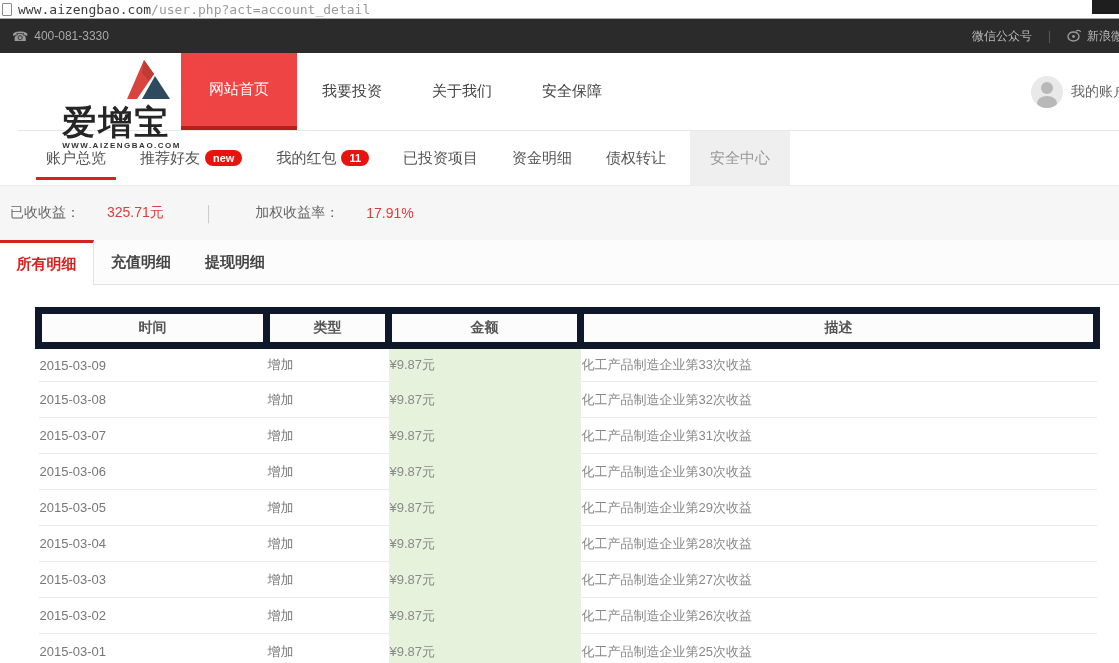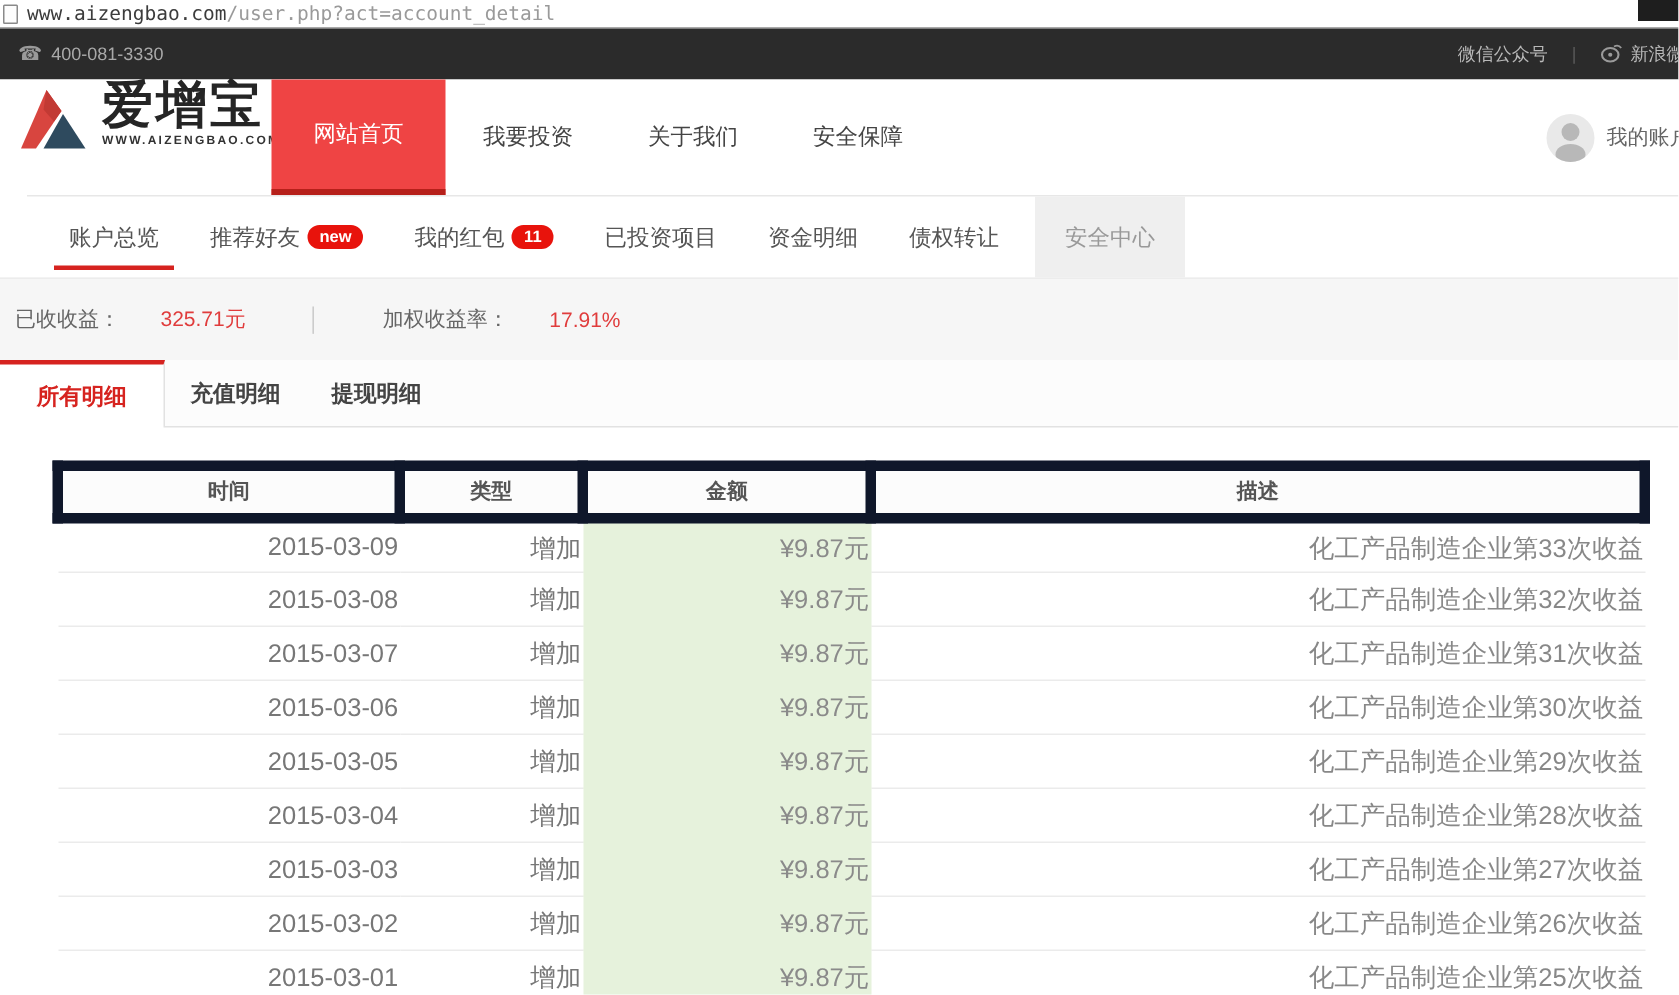--- a/index.html
+++ b/index.html
@@ -24,21 +24,21 @@
   .topbar { height:34px; background:#2b2b2b; display:flex; align-items:center;
     padding:0 0 0 12px; font-size:12px; color:#b9b9b9; overflow:hidden; }
   .phone-group { display:flex; align-items:center; gap:6px; color:#a9a9a9; }
   .phone-glyph { font-size:13px; color:#9a9a9a; }
   .topbar-right { margin-left:auto; display:flex; align-items:center; margin-right:-16px; white-space:nowrap; }
   .topbar-right .sep { color:#5a5a5a; margin:0 16px; }
   .weibo-glyph { display:inline-block; margin-right:5px; position:relative; top:1px; }
 
   
   .header { height:77px; background:#fff; display:flex; align-items:stretch; position:relative; }
-  .logo { display:flex; align-items:flex-start; padding-left:12px; width:181px; }
+  .logo { display:flex; align-items:flex-end; padding-left:12px; width:181px;flex-direction:column; }
   .logo-mark { margin-right:8px; }
   .logo-block { line-height:1; }
   .logo-cn { font-size:34px; font-weight:bold; color:#252525; letter-spacing:2px; }
   .logo-sub { font-size:8px; font-weight:bold; color:#333; letter-spacing:1.5px; margin-top:3px; }
   .main-nav { display:flex; align-items:stretch; }
   .nav-item { display:flex; align-items:center; padding:0 25px; font-size:15px; color:#444; cursor:pointer; }
   .nav-item.active { background:#ef4444; color:#fff; padding:0 28px; border-bottom:4px solid #b6201a; }
   .account { margin-left:auto; display:flex; align-items:center; gap:8px; padding-right:0; margin-right:-8px; }
   .avatar { width:32px; height:32px; border-radius:50%; background:#e9e9e9; display:flex; align-items:flex-end; justify-content:center; overflow:hidden; }
   .account-label { font-size:14px; color:#666; white-space:nowrap; }
@@ -55,31 +55,31 @@
   
   .stats { height:55px; background:#f6f6f6; border-top:1px solid #ececec;
     display:flex; align-items:center; padding-left:10px; font-size:14px; color:#666;gap:25px; }
   .stat-value { color:#e03c3c; margin-left:2px; }
   .stats .sep { color:#ccc; margin:0 16px; font-size:15px; }
 
   
   .tabsbar { height:45px; background:#fcfcfc; display:flex; align-items:stretch; }
   .tab { display:flex; align-items:center; font-size:15px; font-weight:bold; color:#444;
     border-bottom:1px solid #e2e2e2; padding:0 17px; cursor:pointer; }
-  .tab.active { width:110px; justify-content:center; padding:0; color:#d6231f; background:#fff;
+  .tab.active { width:94px; justify-content:center; padding:0; color:#d6231f; background:#fff;
     border-top:3px solid #d6231f; border-right:1px solid #e2e2e2; border-bottom:none; }
   .tab-filler { flex:1; border-bottom:1px solid #e2e2e2; }
 
   
   .content { padding:22px 19px 0 35px; background:#fff; }
   table { width:100%; border-collapse:collapse; table-layout:fixed; }
   thead td { height:35px; background:#fcfcfc; border:7px solid #0f172a;
     font-size:14px; font-weight:bold; color:#555; text-align:center; }
   tbody td { height:36px; border-bottom:1px solid #ebebeb;
-    font-size:17px; color:#777; text-align:right; }
+    font-size:13px; color:#777; text-align:left; }
   tbody td.amount { background:#e6f2dc; border-bottom-color:#e6f2dc; color:#8a8a8a; }
   tbody td.desc { color:#888; }
 </style>
 </head>
 <body>
 
 <div class="chrome-corner"></div>
 
 <div class="urlbar">
   <span class="doc-icon"></span>

